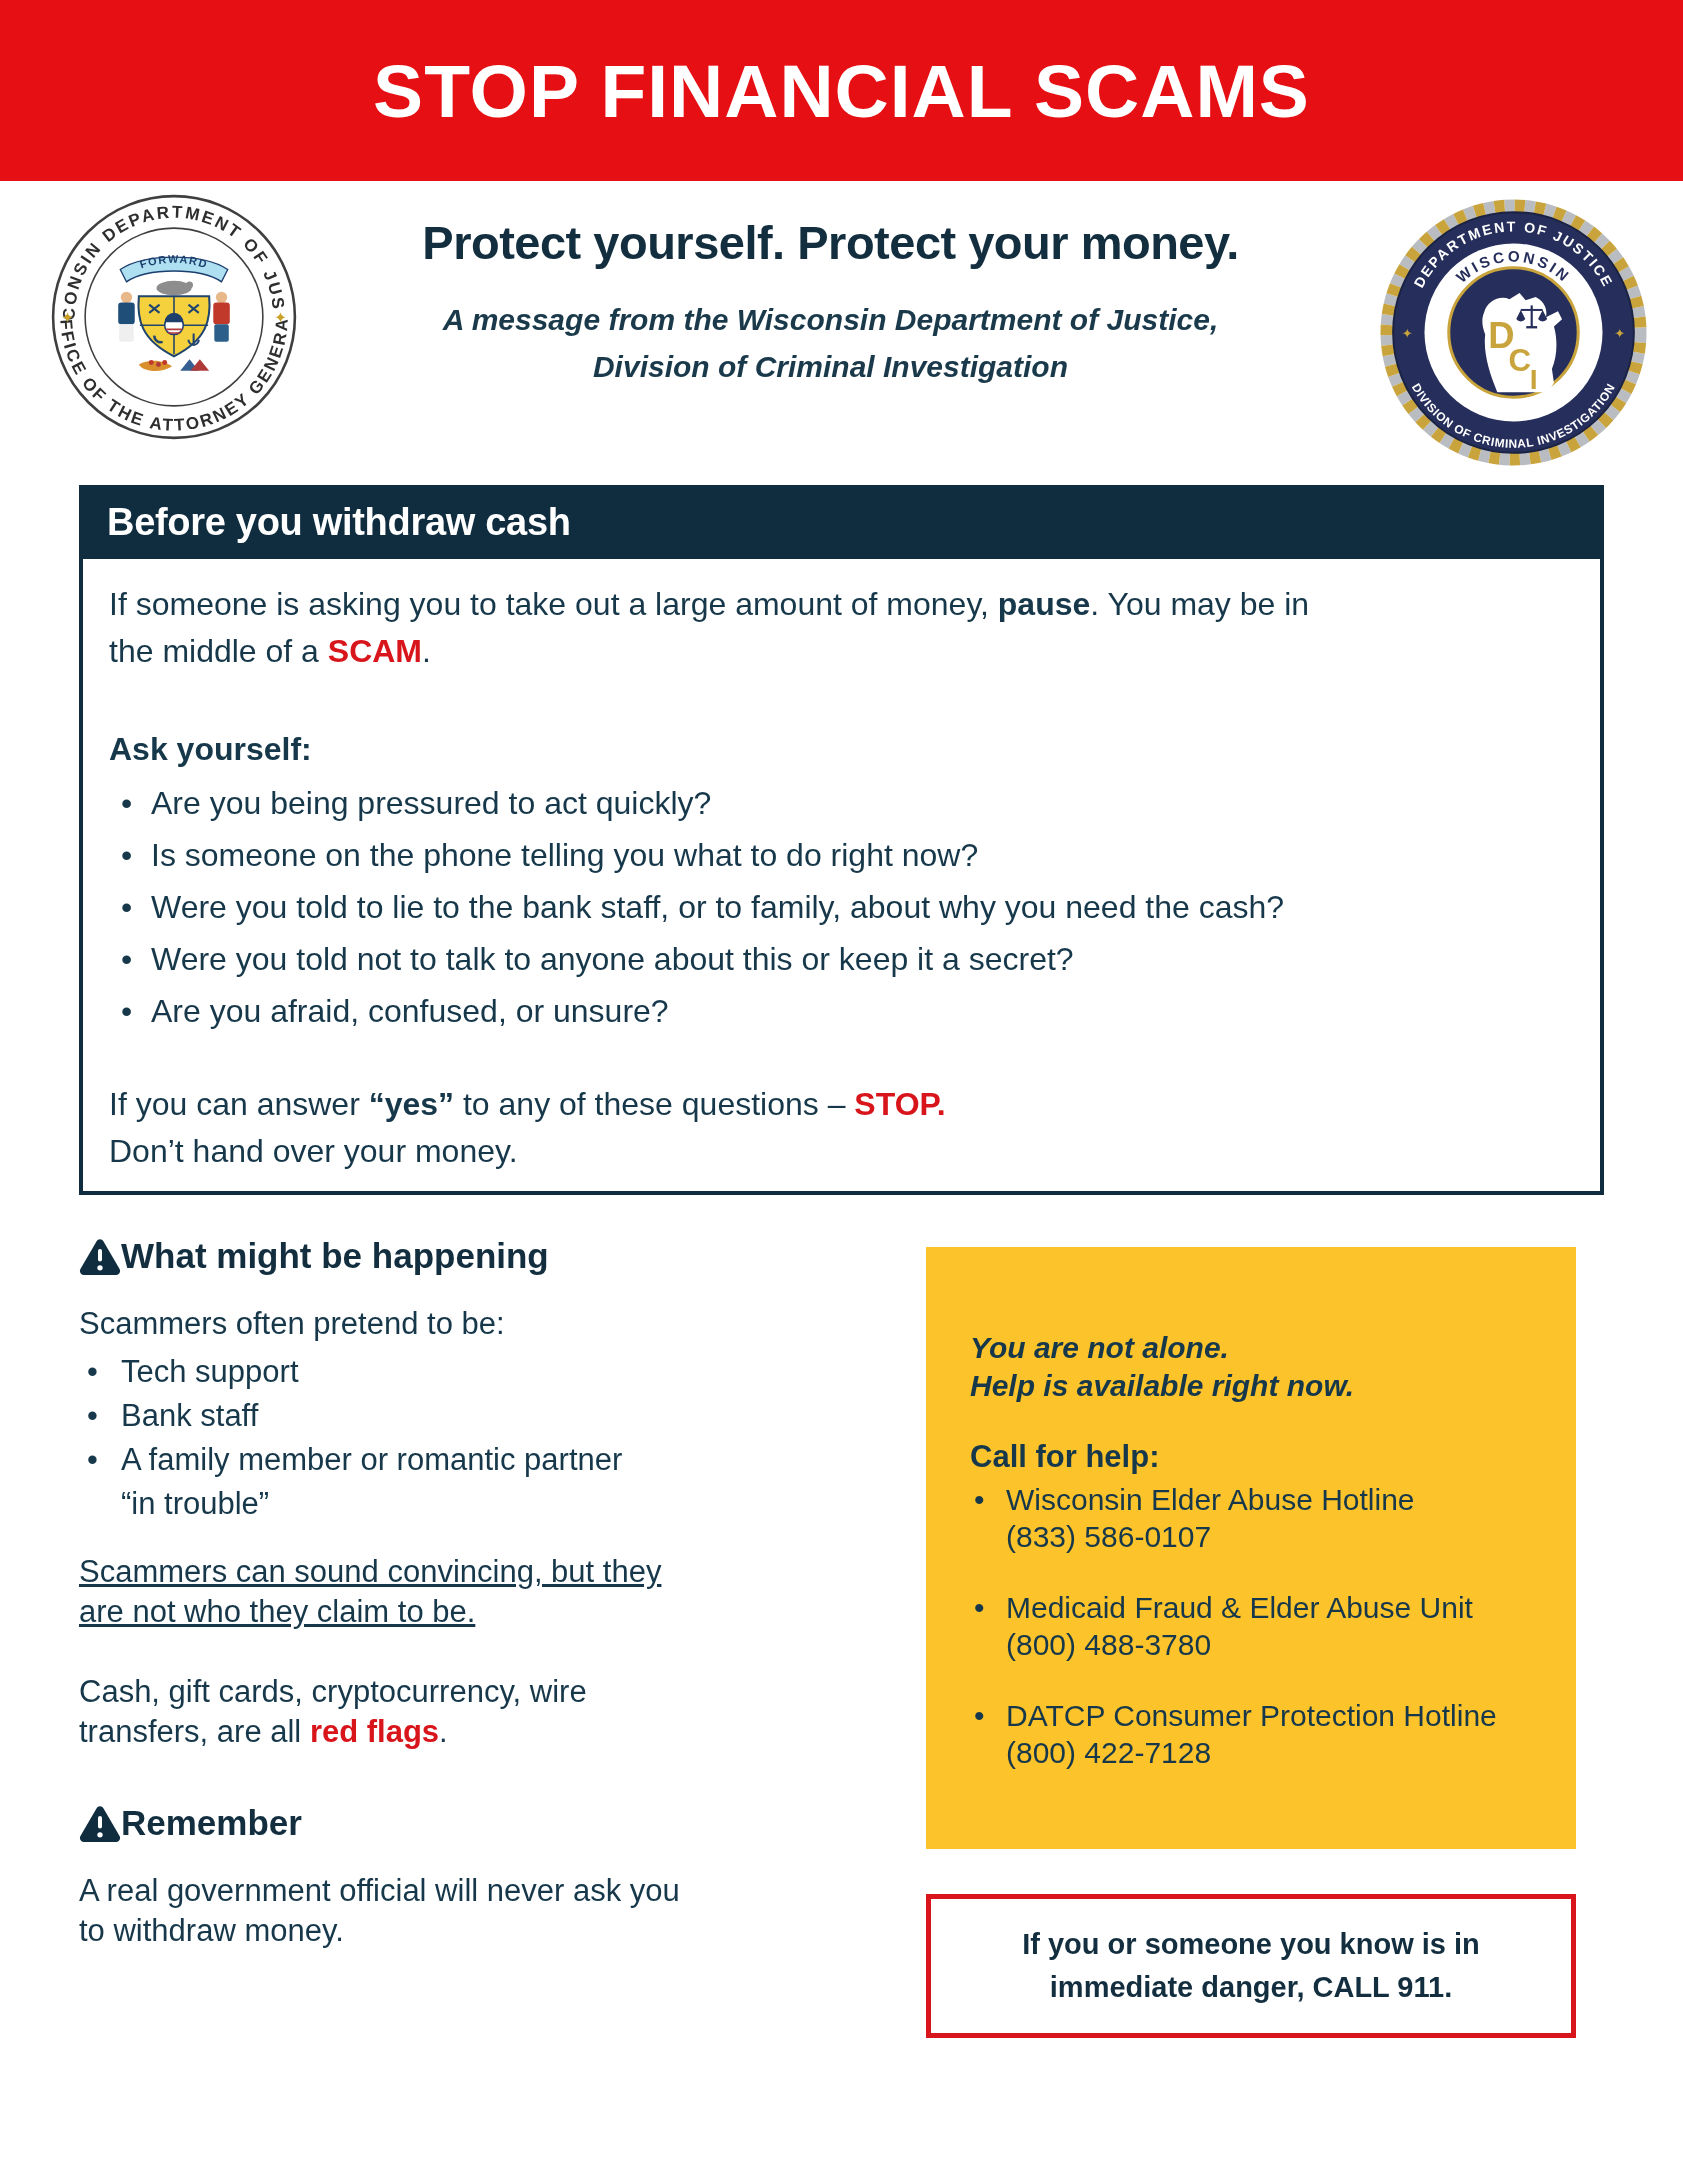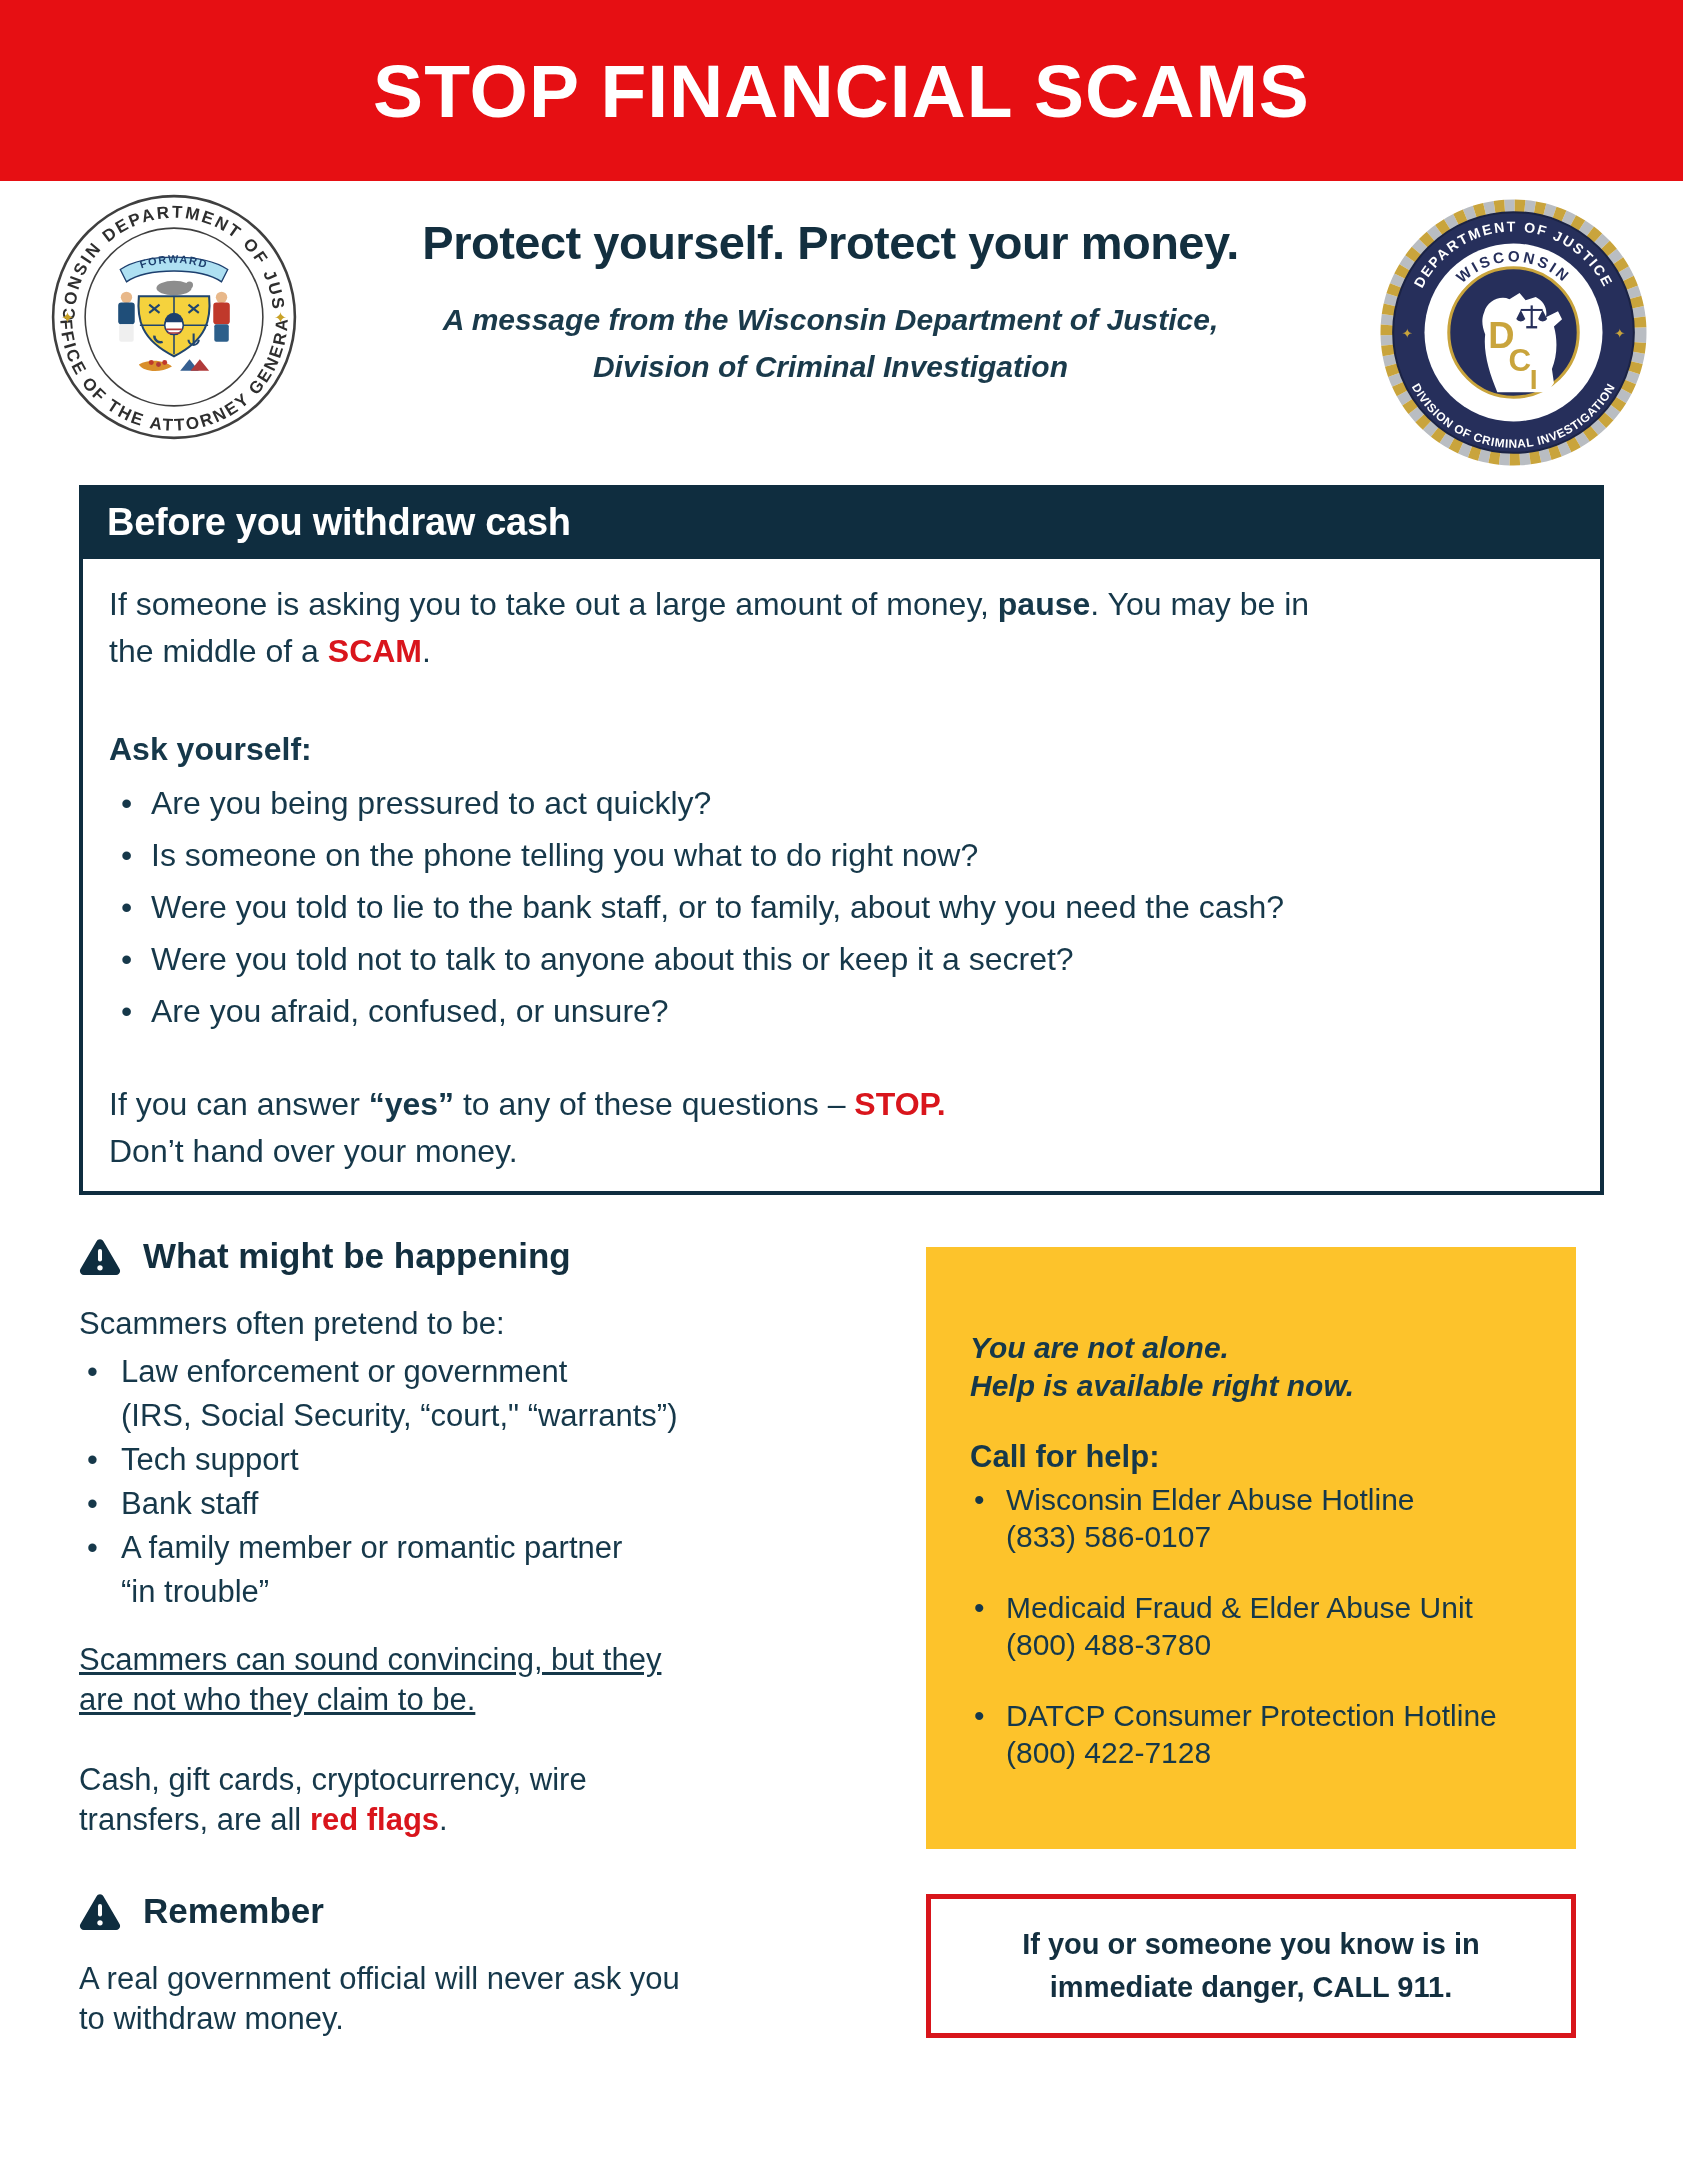--- a/index.html
+++ b/index.html
@@ -32,21 +32,21 @@
   .ask{font-weight:bold;margin-top:51px !important;}
   .qlist{list-style:none;margin:4px 0 0;padding:0;}
   .qlist li{position:relative;padding-left:42px;line-height:52px;}
   .qlist li::before{content:"\2022";position:absolute;left:12px;}
   .answer{margin-top:44px !important;}
   b.navy{font-weight:bold;color:#16384a;}
   .red{color:#d9151c;font-weight:bold;}
 
   
   .col-left{position:absolute;left:79px;top:1236px;width:792px;font-size:31px;line-height:40px;}
-  .sec-head{display:flex;align-items:center;gap:22px;color:#132f3f;}
+  .sec-head{display:flex;align-items:center;color:#132f3f;}
   .sec-head .ttl{font-size:35px;font-weight:800;}
   .warn-icon{width:42px;height:39px;flex:0 0 auto;}
   .col-left p{margin:0;}
   .pretend-intro{margin-top:28px !important;}
   .plist{list-style:none;margin:6px 0 0;padding:0;}
   .plist li{position:relative;padding-left:42px;line-height:44px;}
   .plist li::before{content:"\2022";position:absolute;left:8px;}
   .plist .l2{display:block;}
   .convincing{margin-top:26px !important;text-decoration:underline;}
   .redflags{margin-top:40px !important;}
@@ -208,21 +208,20 @@
     <div class="sec-head">
       <svg class="warn-icon" viewBox="0 0 50 46">
         <path d="M25 2.5 C23.3 2.5 21.7 3.4 20.8 5L1.7 38c-1.8 3.1.5 7 4.2 7h38.2c3.7 0 6-3.9 4.2-7L29.2 5C28.3 3.4 26.7 2.5 25 2.5Z" fill="#0f2d3f"></path>
         <rect x="22.6" y="14" width="4.8" height="15" rx="2.4" fill="#ffffff"></rect>
         <circle cx="25" cy="36.5" r="3.2" fill="#ffffff"></circle>
       </svg>
       <span class="ttl">What might be happening</span>
     </div>
     <p class="pretend-intro">Scammers often pretend to be:</p>
     <ul class="plist">
-      <li><span>Law enforcement or government</span><span class="l2">(IRS, Social Security, “court," “warrants”)</span></li>
       <li><span>Tech support</span></li>
       <li><span>Bank staff</span></li>
       <li><span>A family member or romantic partner</span><span class="l2">“in trouble”</span></li>
     </ul>
     <p class="convincing"><span>Scammers can sound convincing, but they</span><br><span>are not who they claim to be.</span></p>
     <p class="redflags"><span>Cash, gift cards, cryptocurrency, wire</span><br><span>transfers, are all </span><span class="red">red flags</span><span>.</span></p>
 
     <div class="sec-head remember-head">
       <svg class="warn-icon" viewBox="0 0 50 46">
         <path d="M25 2.5 C23.3 2.5 21.7 3.4 20.8 5L1.7 38c-1.8 3.1.5 7 4.2 7h38.2c3.7 0 6-3.9 4.2-7L29.2 5C28.3 3.4 26.7 2.5 25 2.5Z" fill="#0f2d3f"></path>

